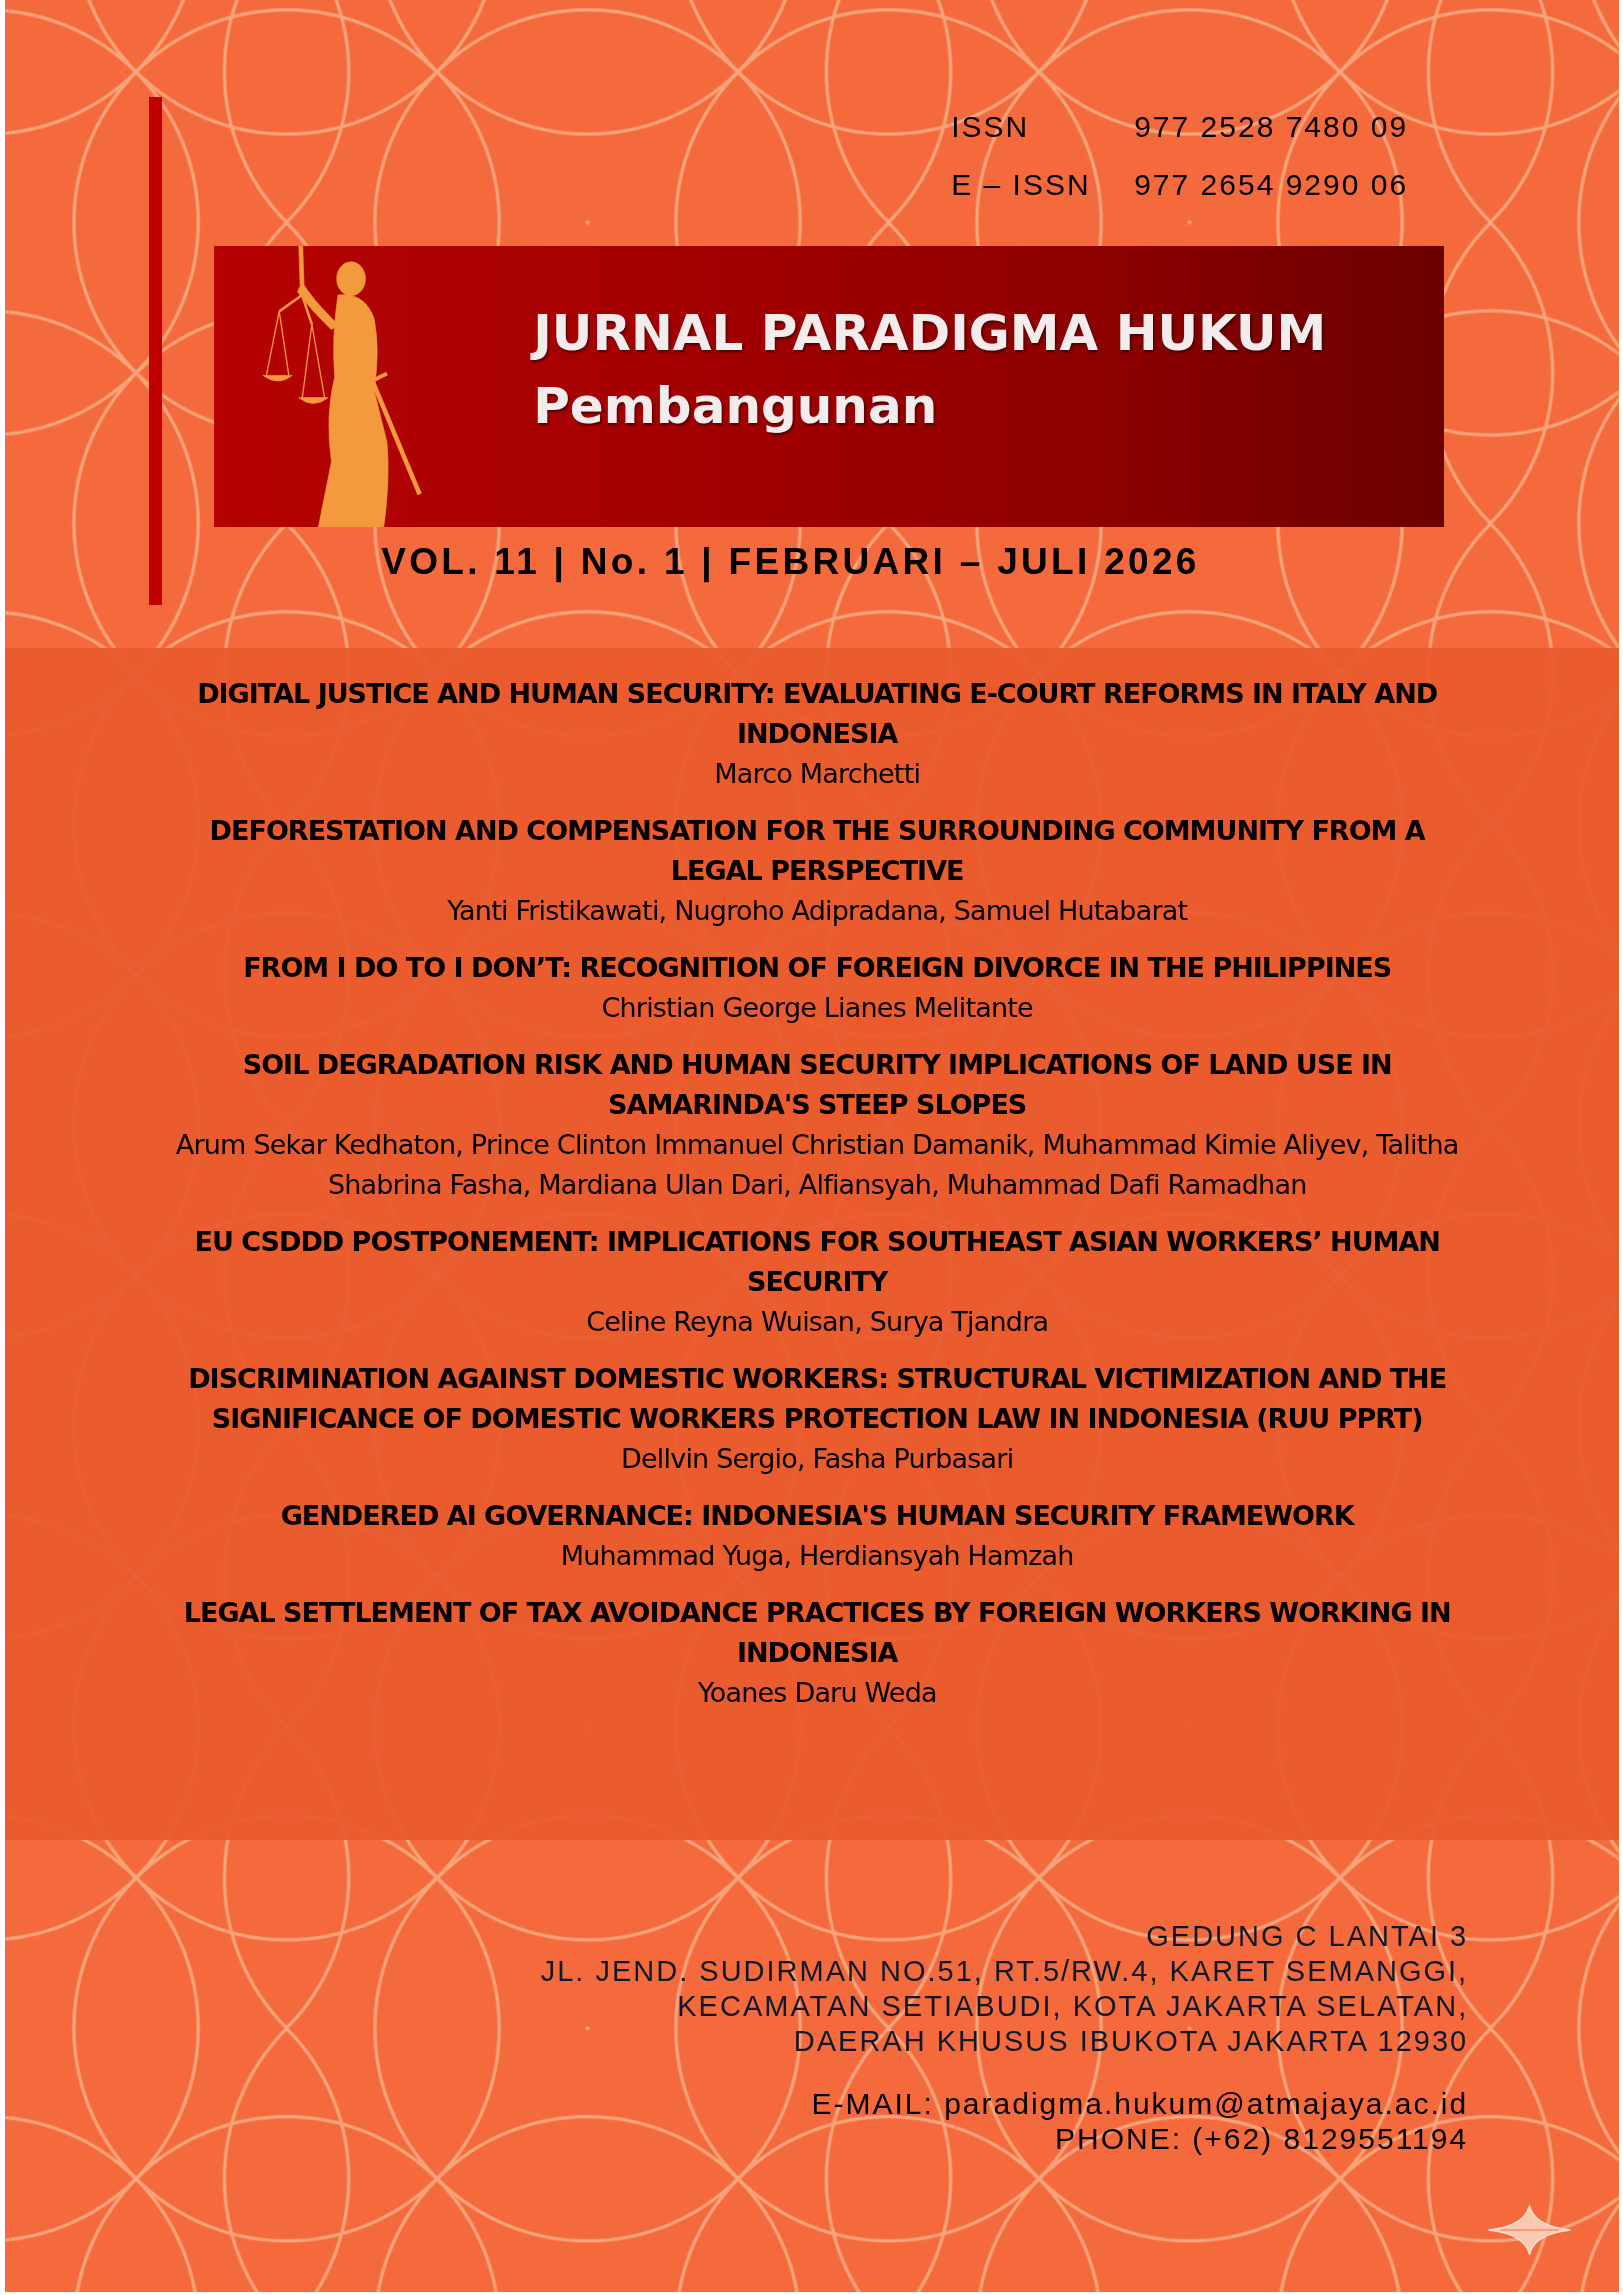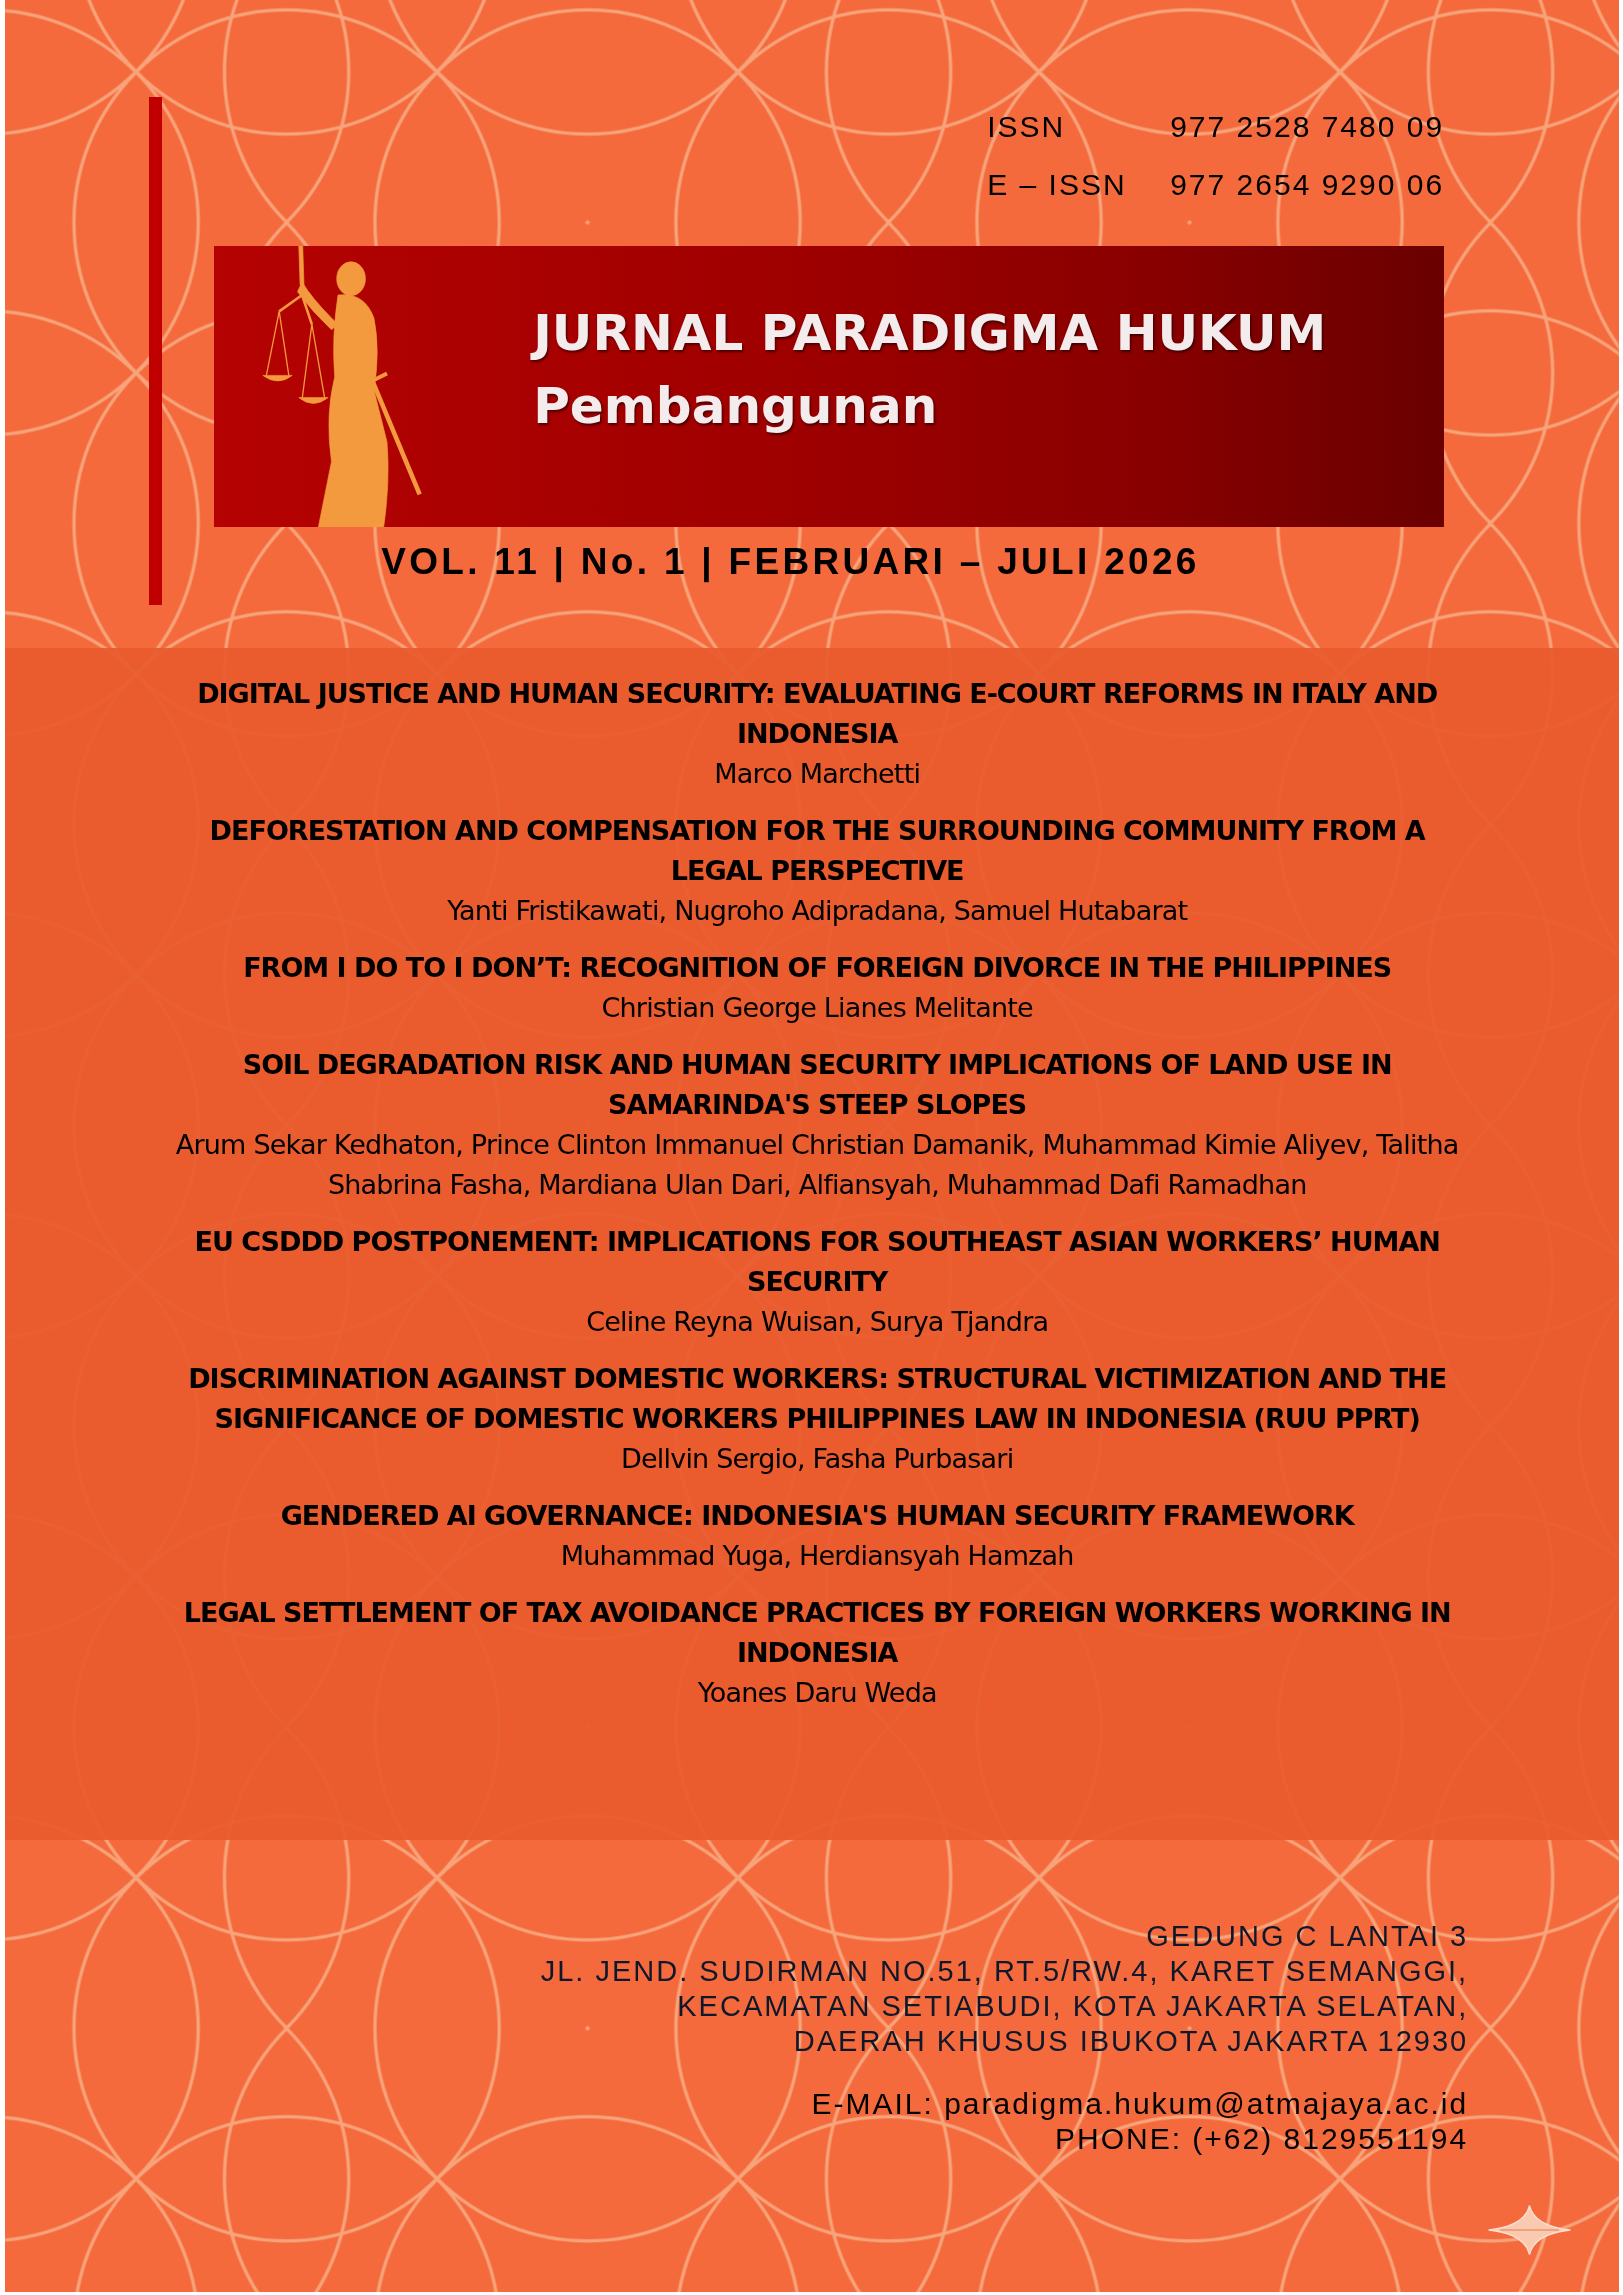--- a/index.html
+++ b/index.html
@@ -1,20 +1,20 @@
 <!DOCTYPE html>
 <html style="font-size:10.5px"><head>
 <meta charset="utf-8">
 <style>
   html,body{margin:0;padding:0;background:#ffffff;}
   body{width:1623px;height:2295px;position:relative;overflow:hidden;}
   .page{position:absolute;left:5.2px;top:0;width:1614px;height:2292px;background:#F46A3C;overflow:hidden;}
   .pattern{position:absolute;left:0;top:0;width:100%;height:100%;}
   .redbar{position:absolute;left:144px;top:97px;width:13px;height:508px;background:#C00000;}
-  .issn{position:absolute;left:946px;top:98px;font-family:"Liberation Sans",sans-serif;font-size:30px;color:#000;letter-spacing:2px;line-height:58px;margin-left:36px;}
+  .issn{position:absolute;left:946px;top:98px;font-family:"Liberation Sans",sans-serif;font-size:30px;color:#000;letter-spacing:2px;line-height:58px;}
   .issn .row{display:flex;}
   .issn .lbl{width:183px;}
   .banner{position:absolute;left:209px;top:246px;width:1230px;height:281px;
     background:linear-gradient(90deg,#B50202 0%,#A00000 45%,#8A0000 75%,#6A0000 100%);overflow:hidden;}
   .banner .statue{position:absolute;left:26px;top:0;width:196px;height:281px;}
   .banner .t1{position:absolute;left:319px;top:58px;font-family:"DejaVu Sans",sans-serif;font-weight:bold;font-size:50px;color:#F4ECEC;letter-spacing:0px;text-shadow:1.3px 2px 2.6px rgba(0,0,0,0.55);white-space:nowrap;}
   .banner .t2{position:absolute;left:319px;top:131px;font-family:"DejaVu Sans",sans-serif;font-weight:bold;font-size:50px;color:#F4ECEC;text-shadow:1.3px 2px 2.6px rgba(0,0,0,0.55);white-space:nowrap;}
   .volume{position:absolute;left:376px;top:541px;font-family:"Liberation Sans",sans-serif;font-weight:bold;font-size:37px;letter-spacing:3.3px;color:#000;white-space:nowrap;}
   .panel{position:absolute;left:0;top:648px;width:1614px;height:1192px;background:rgba(232,90,45,0.93);}
   .articles{position:absolute;left:164px;top:674px;width:1296px;font-family:"DejaVu Sans",sans-serif;color:#000;}
@@ -109,21 +109,21 @@
     </div>
     <div class="article">
       <div class="title">SOIL DEGRADATION RISK AND HUMAN SECURITY IMPLICATIONS OF LAND USE IN SAMARINDA'S STEEP SLOPES</div>
       <div class="authors">Arum Sekar Kedhaton, Prince Clinton Immanuel Christian Damanik, Muhammad Kimie Aliyev, Talitha Shabrina Fasha, Mardiana Ulan Dari, Alfiansyah, Muhammad Dafi Ramadhan</div>
     </div>
     <div class="article">
       <div class="title">EU CSDDD POSTPONEMENT: IMPLICATIONS FOR SOUTHEAST ASIAN WORKERS’ HUMAN SECURITY</div>
       <div class="authors">Celine Reyna Wuisan, Surya Tjandra</div>
     </div>
     <div class="article">
-      <div class="title">DISCRIMINATION AGAINST DOMESTIC WORKERS: STRUCTURAL VICTIMIZATION AND THE SIGNIFICANCE OF DOMESTIC WORKERS PHILIPPINES LAW IN INDONESIA (RUU PPRT)</div>
+      <div class="title">DISCRIMINATION AGAINST DOMESTIC WORKERS: STRUCTURAL VICTIMIZATION AND THE SIGNIFICANCE OF DOMESTIC WORKERS PROTECTION LAW IN INDONESIA (RUU PPRT)</div>
       <div class="authors">Dellvin Sergio, Fasha Purbasari</div>
     </div>
     <div class="article">
       <div class="title">GENDERED AI GOVERNANCE: INDONESIA'S HUMAN SECURITY FRAMEWORK</div>
       <div class="authors">Muhammad Yuga, Herdiansyah Hamzah</div>
     </div>
     <div class="article">
       <div class="title">LEGAL SETTLEMENT OF TAX AVOIDANCE PRACTICES BY FOREIGN WORKERS WORKING IN INDONESIA</div>
       <div class="authors">Yoanes Daru Weda</div>
     </div>

